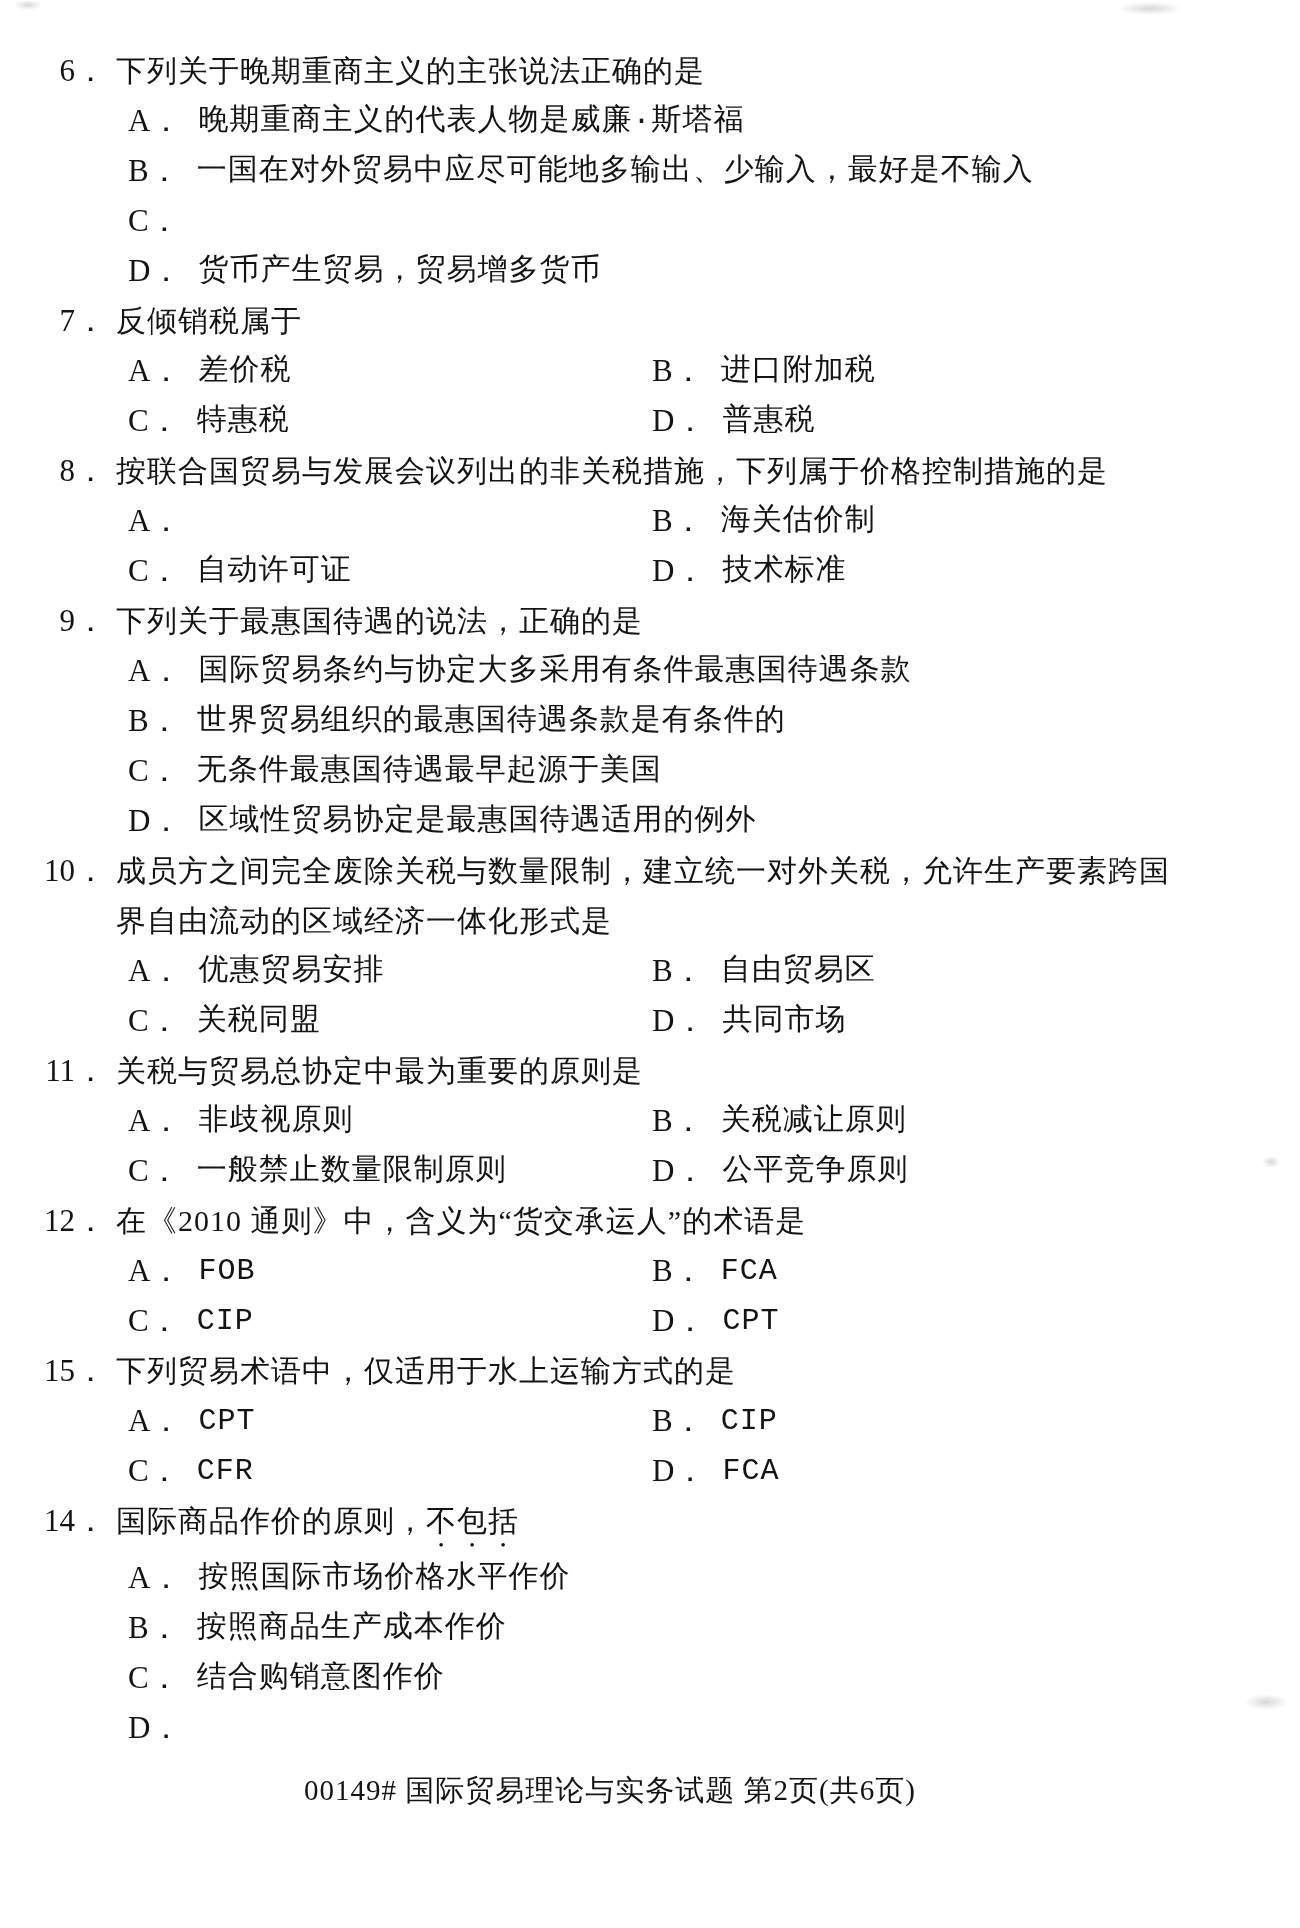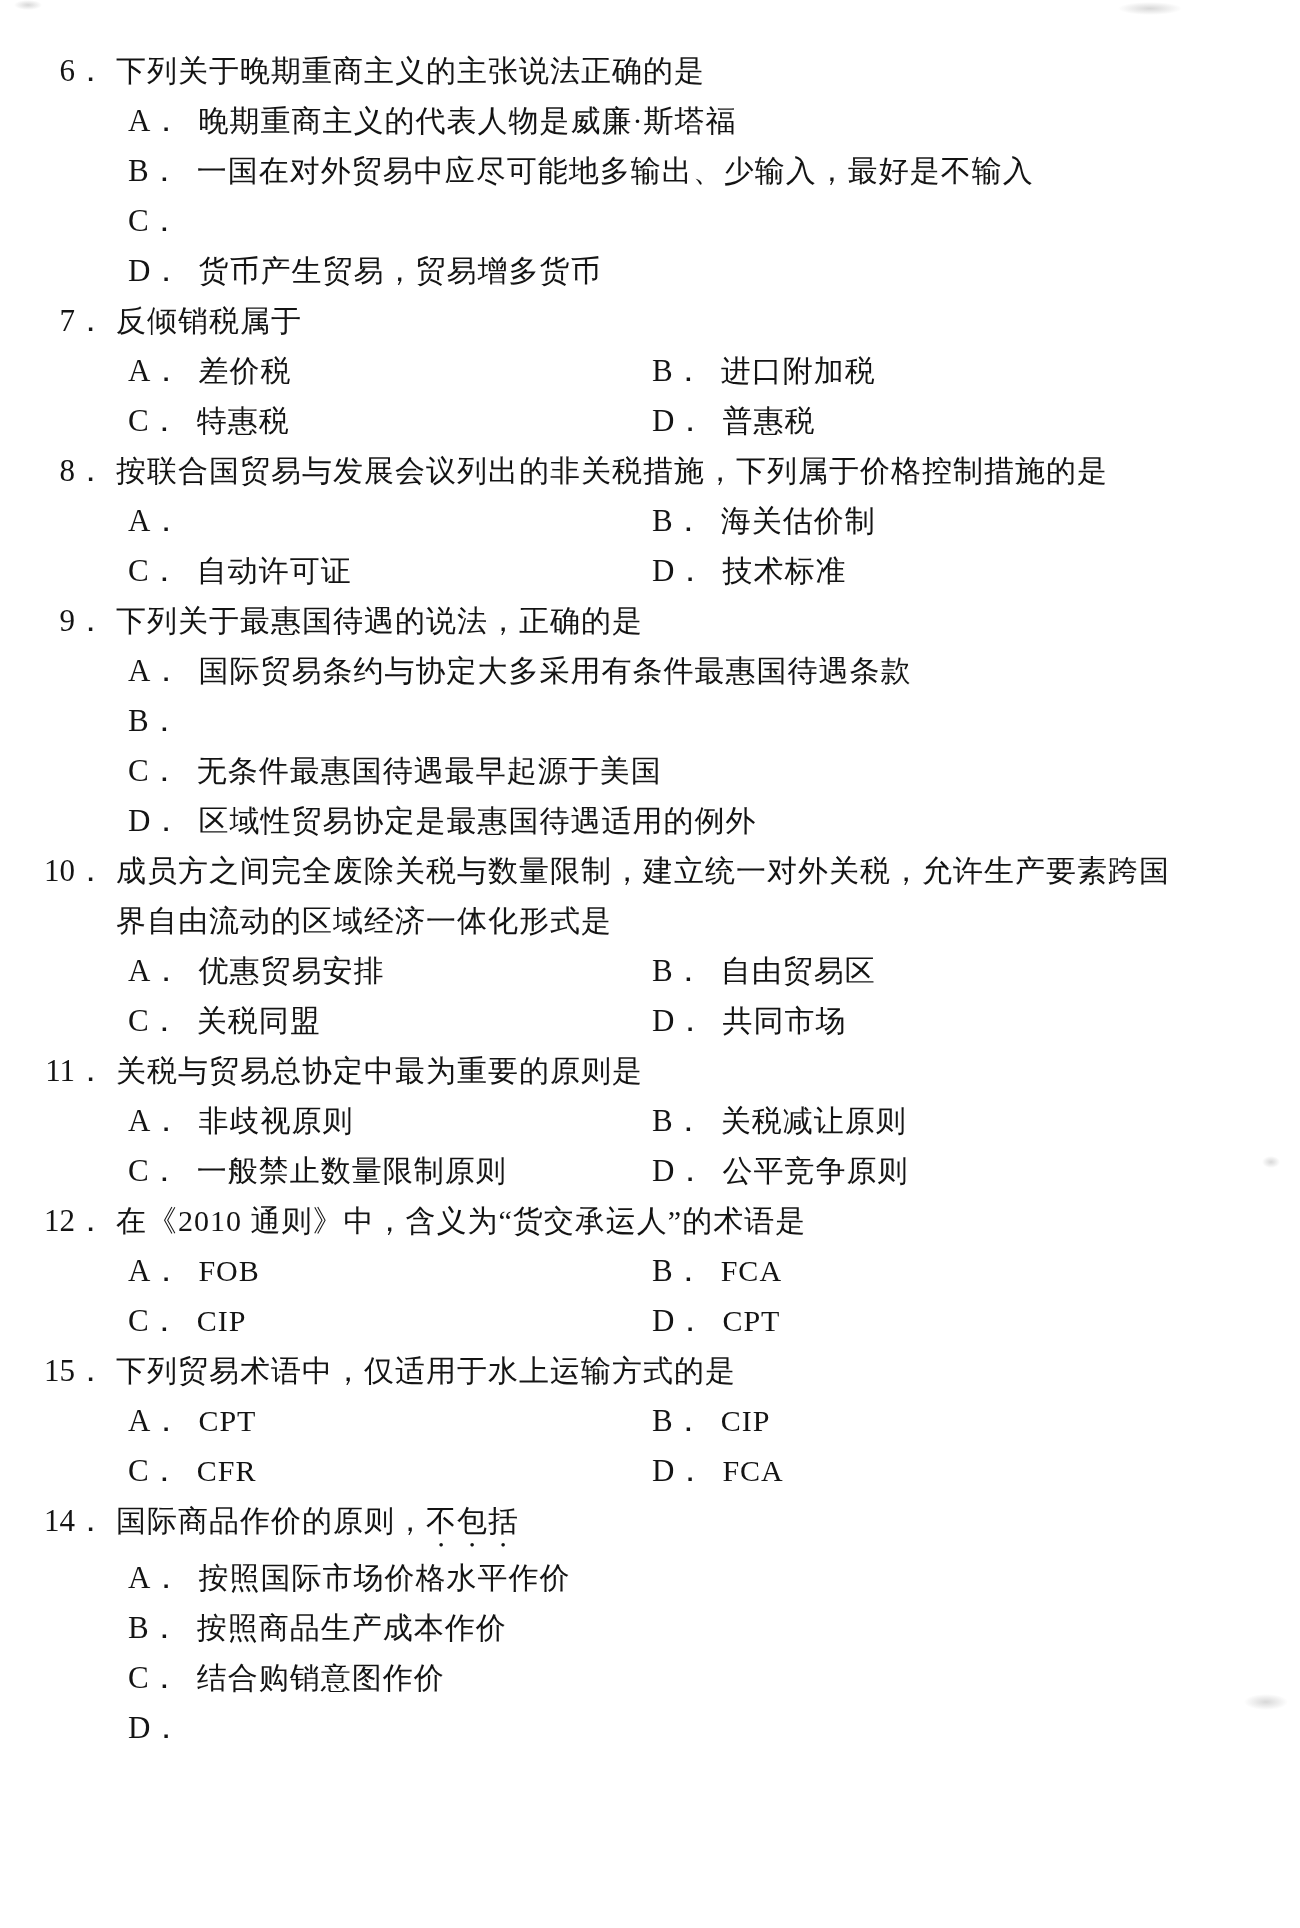--- a/index.html
+++ b/index.html
@@ -16,21 +16,21 @@
   .stem-row{display:flex;align-items:flex-start;}
   .qnum{
     flex:0 0 106px;
     text-align:right;
     font-size:31px;
     white-space:pre;
   }
   .stem{flex:1;padding-left:10px;padding-right:106px;letter-spacing:1px;}
   .opt{padding-left:128px;display:flex;align-items:flex-start;}
   .olabel{font-size:31px;margin-right:17px;white-space:pre;}
-  .otext{letter-spacing:1px;}
+  .otext{letter-spacing:1px;font-family:Liberation Mono, monospace;}
   .opts2{padding-left:128px;display:flex;}
   .cell-left{width:524px;display:flex;align-items:flex-start;}
   .cell-right{flex:1;display:flex;align-items:flex-start;}
   .emph{
     -webkit-text-emphasis:filled dot;
     -webkit-text-emphasis-position:under right;
     text-emphasis:filled dot;
     text-emphasis-position:under right;
   }
   .footer{
@@ -140,20 +140,21 @@
     <div class="row stem-row">
       <span class="qnum">9．</span>
       <span class="stem">下列关于最惠国待遇的说法，正确的是</span>
     </div>
     <div class="row opt">
       <span class="olabel">A．</span>
       <span class="otext">国际贸易条约与协定大多采用有条件最惠国待遇条款</span>
     </div>
     <div class="row opt">
       <span class="olabel">B．</span>
+      <span class="otext">世界贸易组织的最惠国待遇条款是有条件的</span>
     </div>
     <div class="row opt">
       <span class="olabel">C．</span>
       <span class="otext">无条件最惠国待遇最早起源于美国</span>
     </div>
     <div class="row opt">
       <span class="olabel">D．</span>
       <span class="otext">区域性贸易协定是最惠国待遇适用的例外</span>
     </div>
   </section>
@@ -281,14 +282,15 @@
     </div>
     <div class="row opt">
       <span class="olabel">C．</span>
       <span class="otext">结合购销意图作价</span>
     </div>
     <div class="row opt">
       <span class="olabel">D．</span>
     </div>
   </section>
 
+  <div class="footer">00149# 国际贸易理论与实务试题 第2页(共6页)</div>
 
 </main>
 
 </body></html>

